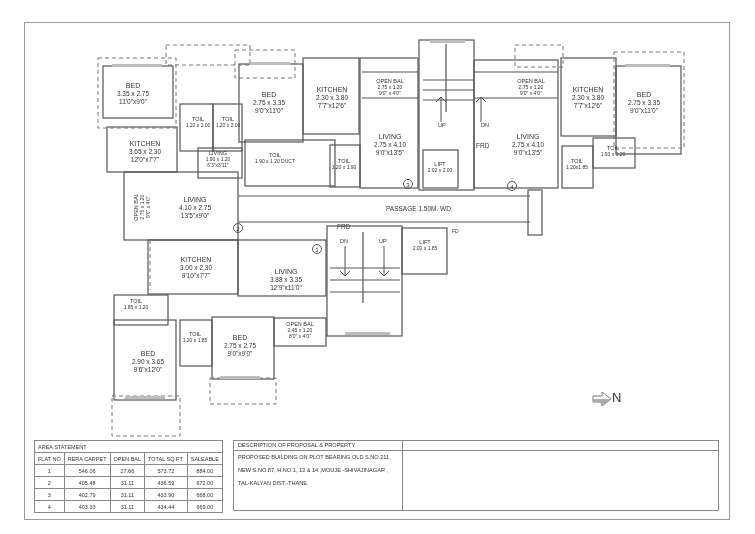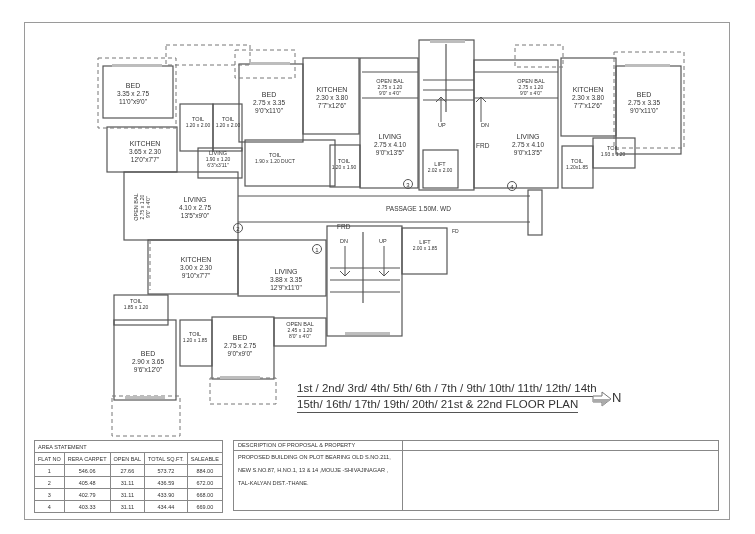--- a/index.html
+++ b/index.html
@@ -256,22 +256,21 @@
 <div class="tag" style="left:481px;top:122px;font-size:5.5px">DN</div>
 <div class="tag" style="left:340px;top:238px;font-size:5.5px">DN</div>
 <div class="tag" style="left:379px;top:238px;font-size:5.5px">UP</div>
 
 <div class="num" style="left:312px;top:244px">1</div>
 <div class="num" style="left:233px;top:223px">2</div>
 <div class="num" style="left:403px;top:179px">3</div>
 <div class="num" style="left:507px;top:181px">4</div>
 
 <div class="title">
-  <div>1st / 2nd/ 3rd/ 4th/ 5th/ 6th / 7th / 9th/ 10th/ 11th/ 12th/ 14th</div><br>
-  <div>15th/ 16th/ 17th/ 19th/ 20th/ 21st  &amp; 22nd  FLOOR  PLAN</div>
+  <br>
 </div>
 <div class="north">
   <svg class="arrow" width="20" height="16">
     <polygon points="1,5 10,5 10,1 19,8 10,15 10,11 1,11" fill="#fff" stroke="#777" stroke-width="1"></polygon>
     <polygon points="1,8 19,8 10,15 10,11 1,11" fill="#aaa"></polygon>
   </svg><span>N</span>
 </div>
 
 <table class="area">
   <tbody>

